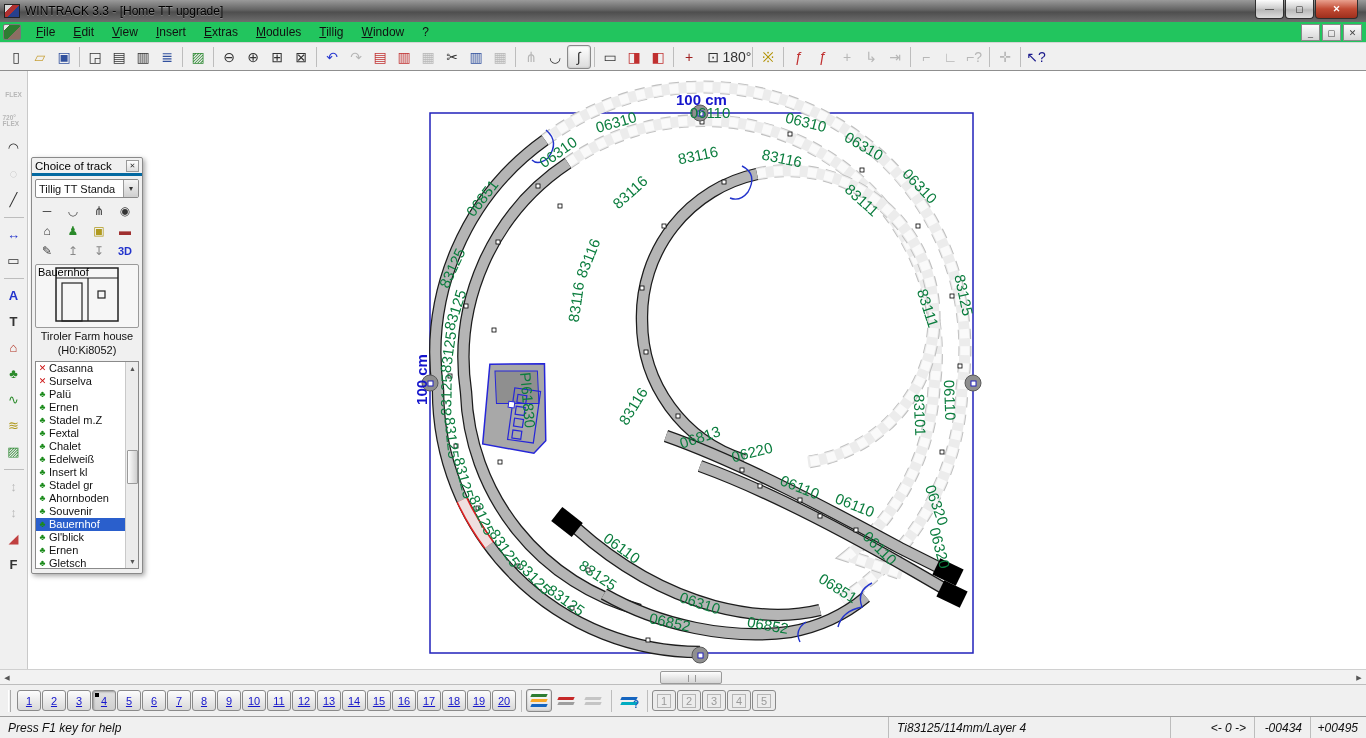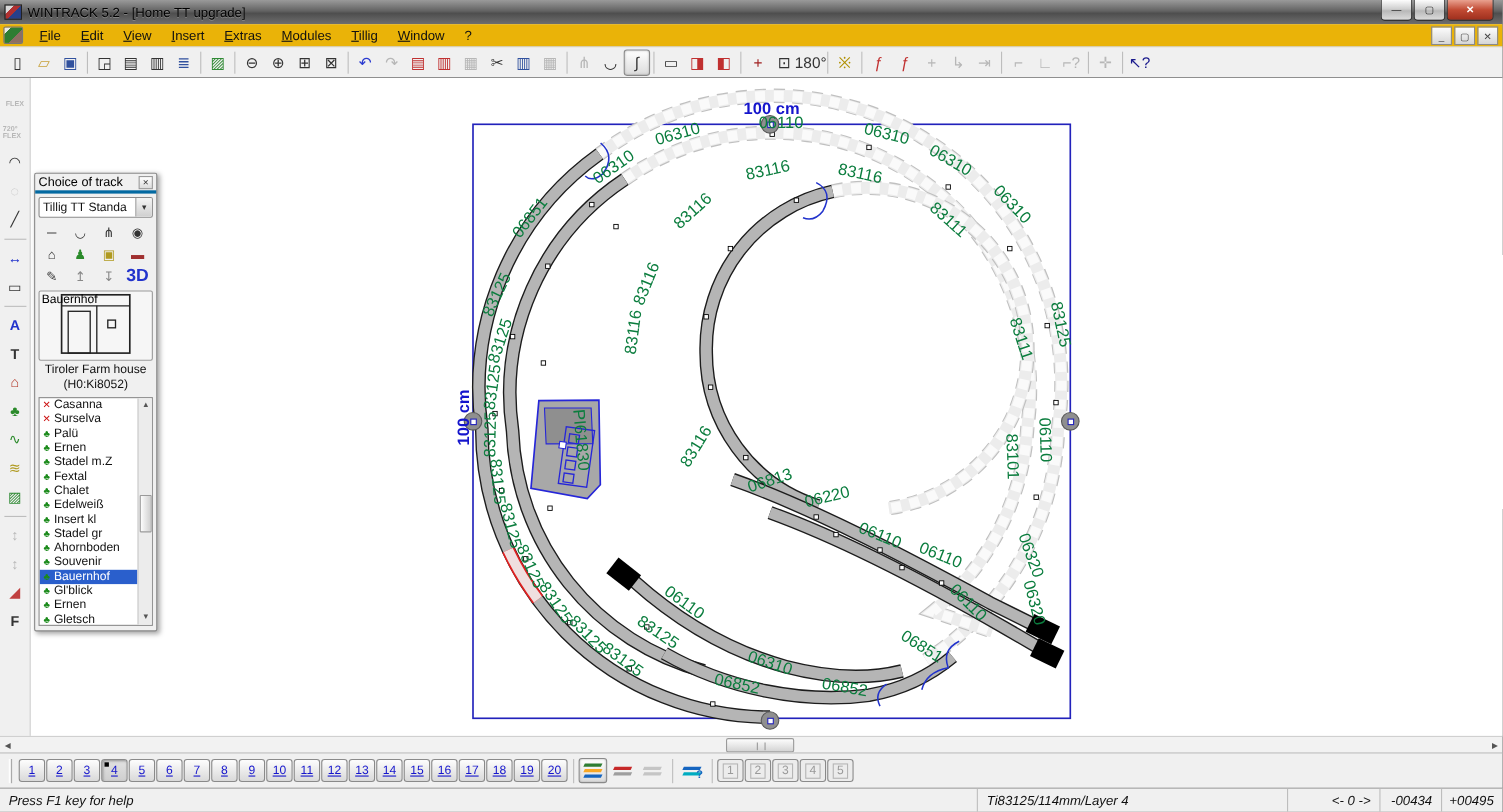--- a/index.html
+++ b/index.html
@@ -12,21 +12,21 @@
     display:flex;align-items:center;padding-left:4px;}
   .titlebar .appicon{width:16px;height:14px;background:linear-gradient(135deg,#d8d8d8 30%,#b03030 30%,#b03030 55%,#27408b 55%);border:1px solid #222;margin-right:5px;}
   .titlebar .ttext{font-size:12px;color:#000;text-shadow:0 1px 0 rgba(255,255,255,.25);white-space:nowrap;}
   .winbtns{position:absolute;right:8px;top:0;display:flex;}
   .wbtn{width:29px;height:19px;border:1px solid #2f2f2f;border-top:none;border-radius:0 0 4px 4px;
     background:linear-gradient(#fdfdfd,#cfcfcf 45%,#b8b8b8 55%,#dcdcdc);display:flex;align-items:center;justify-content:center;
     font-size:9px;color:#222;margin-left:1px;}
   .wbtn.close{width:43px;background:linear-gradient(#eda globally,#c0392b);background:linear-gradient(#e9a18f,#c14a33 50%,#9e2f1d);color:#fff;font-weight:bold;}
 
   
-  .menubar{position:absolute;left:0;top:22px;width:1366px;height:21px;background:#eab308;border-bottom:1px solid #d5d5d5;display:flex;align-items:center;}
+  .menubar{position:absolute;left:0;top:22px;width:1366px;height:21px;background:#22c55e;border-bottom:1px solid #d5d5d5;display:flex;align-items:center;}
   .menubar .appicon2{width:18px;height:16px;margin:0 6px 0 3px;background:linear-gradient(135deg,#e8e8e8 20%,#2e7d32 20%,#2e7d32 60%,#8d6e63 60%);border:1px solid #777;border-radius:2px;}
   .mitem{padding:2px 9px;font-size:12px;}
   .mitem:first-letter{text-decoration:underline;}
   .mdibtns{position:absolute;right:4px;top:2px;display:flex;}
   .mdibtn{width:19px;height:17px;border:1px solid #8a8a8a;background:linear-gradient(#fcfcfc,#d6d6d6);margin-left:2px;
     display:flex;align-items:center;justify-content:center;font-size:9px;color:#444;}
 
   
   .toolbar{position:absolute;left:0;top:43px;width:1366px;height:28px;background:#f0f0f0;border-bottom:1px solid #8f8f8f;
     display:flex;align-items:center;padding-left:4px;}
@@ -73,21 +73,21 @@
     box-shadow:2px 2px 5px rgba(0,0,0,.35);border-radius:2px;}
   .pal-title{height:18px;display:flex;align-items:center;justify-content:space-between;padding:0 3px;border-bottom:3px solid #0369a1;}
   .pal-title .pttl{font-size:11.5px;color:#000;}
   .pal-close{width:13px;height:12px;border:1px solid #9a9a9a;background:linear-gradient(#fff,#ddd);font-size:7px;display:flex;align-items:center;justify-content:center;color:#333;}
   .pal-dd{margin:3px 3px 2px 3px;height:19px;border:1px solid #8a8a8a;background:#fff;display:flex;align-items:center;border-radius:2px;overflow:hidden;}
   .pal-dd .ddtext{flex:1;padding-left:3px;font-size:11px;white-space:nowrap;overflow:hidden;}
   .pal-dd .ddarrow{width:15px;height:100%;background:linear-gradient(#f5f5f5,#cfcfcf);border-left:1px solid #9a9a9a;display:flex;align-items:center;justify-content:center;font-size:8px;color:#333;}
   .pal-grid{display:flex;flex-wrap:wrap;padding:1px 2px;}
   .pal-grid .tbtn{width:26px;height:20px;}
   .pal-grid .tbtn .glyph{font-size:12px;}
-  .pal-grid .tbtn.txt3d .glyph{font-size:16px;font-weight:bold;color:#2233cc;}
+  .pal-grid .tbtn.txt3d .glyph{font-size:11px;font-weight:bold;color:#2233cc;}
   .preview{margin:2px 3px;height:64px;border:1px solid #9a9a9a;background:#f6f6f6;position:relative;border-radius:2px;}
   .preview .plabel{position:absolute;left:2px;top:1px;font-size:11px;color:#000;z-index:2;}
   .pcaption{text-align:center;font-size:11px;line-height:1.25;margin:2px 0 3px 0;}
   .plist{margin:2px 3px 4px 3px;height:208px;border:1px solid #8a8a8a;background:#fff;position:relative;overflow:hidden;}
   .plist .rows{position:absolute;left:0;top:0;right:13px;bottom:0;}
   .lrow{height:13px;display:flex;align-items:center;white-space:nowrap;font-size:11px;}
   .lrow .licon{width:13px;text-align:center;font-size:9px;color:#1a8a1a;}
   .lrow .licon::before{content:"♣";}
   .lrow.no .licon{color:#cc1111;}
   .lrow.no .licon::before{content:"✕";}
@@ -130,21 +130,21 @@
   .sseg.box{border-left:1px solid #bdbdbd;}
   .sseg.right{justify-content:flex-end;}
 </style>
 </head>
 <body>
 
 <div id="app">
 
   <div class="titlebar">
     <div class="appicon"></div>
-    <div class="ttext">WINTRACK 5.2 - [Home TT upgrade]</div>
+    <div class="ttext">WINTRACK 3.3 - [Home TT upgrade]</div>
     <div class="winbtns">
       <div class="wbtn">—</div>
       <div class="wbtn">▢</div>
       <div class="wbtn close">✕</div>
     </div>
   </div>
 
   <div class="menubar">
     <div class="appicon2"></div>
     <div style="display:flex">

